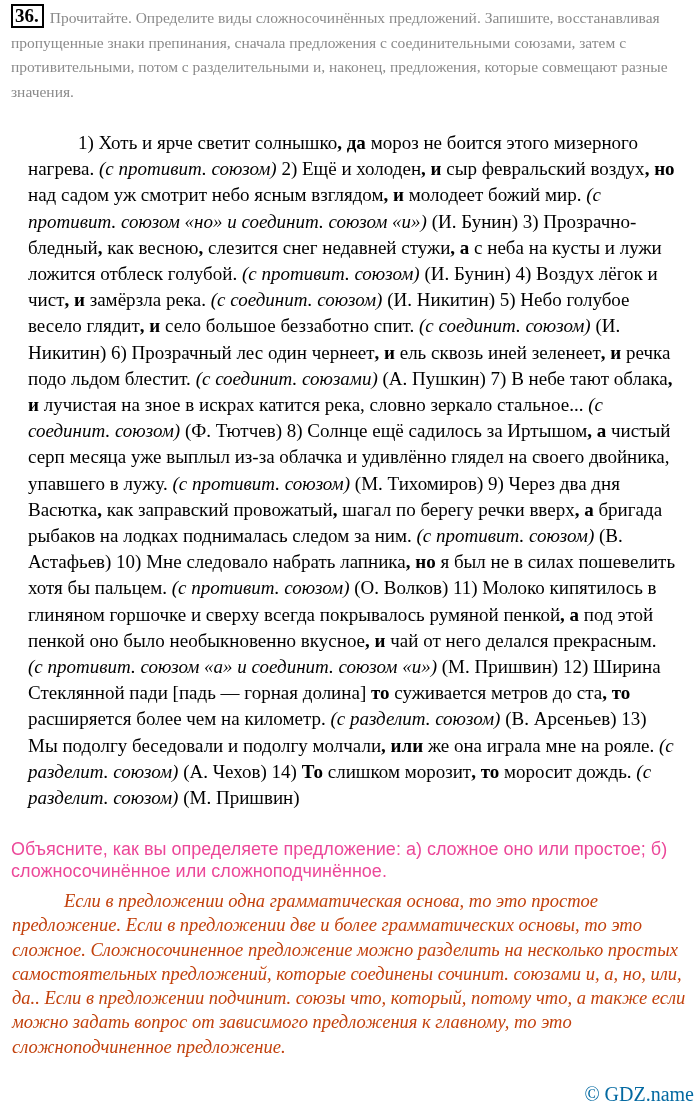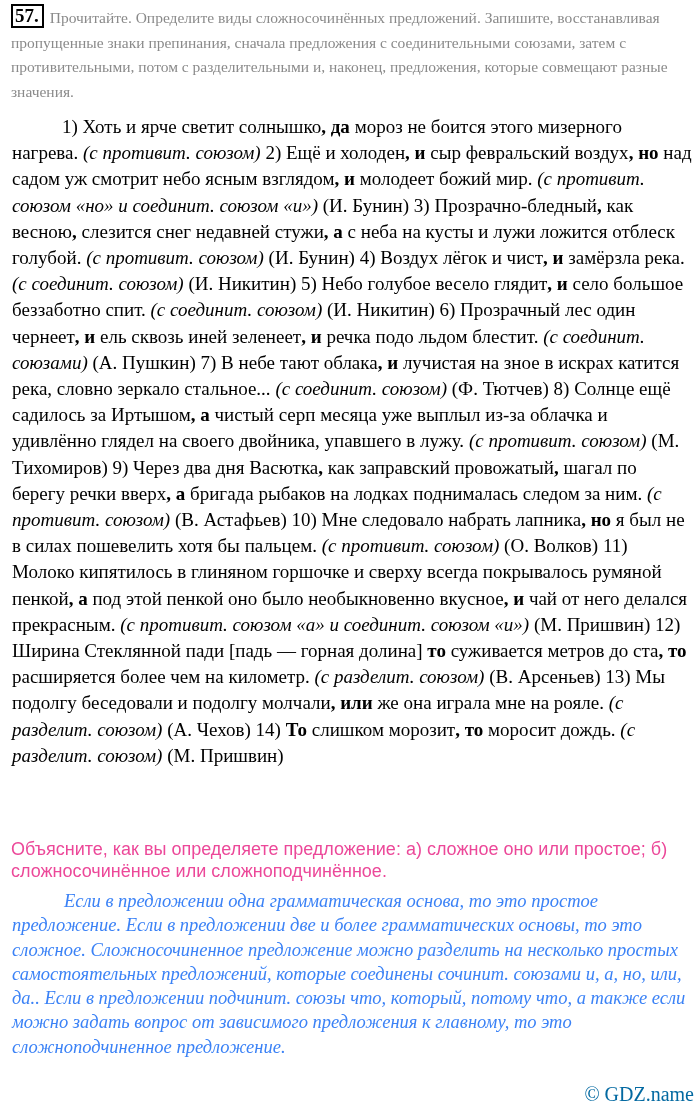--- a/index.html
+++ b/index.html
@@ -12,43 +12,43 @@
   .num-box {
     display: inline-block; border: 2px solid #000; color: #000;
     font-weight: bold; font-size: 19px; line-height: 20px; padding: 0 3px 0 2px;
     margin-right: 6px; vertical-align: 1px;
   }
   .answer {
     position: absolute; left: 12px; top: 114px; width: 680px;
     font-family: "Liberation Serif", serif; font-size: 19px; line-height: 26.2px;
     color: #000;
   }
-  .answer .first { text-indent: 50px; margin: 0; }
+  .answer .first { text-indent: 50px; margin: 16px; }
   .answer b { font-weight: bold; }
   .answer i { font-style: italic; }
   .question {
     position: absolute; left: 11px; top: 838px; width: 680px;
     font-family: "Liberation Sans", sans-serif; font-size: 18px; line-height: 22px;
     color: #ec4899;
   }
   .explain {
     position: absolute; left: 12px; top: 889px; width: 680px;
     font-family: "Liberation Serif", serif; font-style: italic; font-size: 18.5px; line-height: 24.3px;
-    color: #3b82f6; text-indent: 52px;
+    color: #c2410c; text-indent: 52px;
   }
   .footer {
     position: absolute; right: 6px; top: 1083px;
     font-family: "Liberation Serif", serif; font-size: 20px; color: #0369a1;
   }
 </style>
 </head>
 <body>
 
 <div class="task">
-  <span class="num-box">57.</span><span>Прочитайте. Определите виды сложносочинённых предложений. Запишите, восстанавливая пропущенные знаки препинания, сначала предложения с соединительными союзами, затем с противительными, потом с разделительными и, наконец, предложения, которые совмещают разные значения.</span>
+  <span class="num-box">36.</span><span>Прочитайте. Определите виды сложносочинённых предложений. Запишите, восстанавливая пропущенные знаки препинания, сначала предложения с соединительными союзами, затем с противительными, потом с разделительными и, наконец, предложения, которые совмещают разные значения.</span>
 </div>
 
 <div class="answer">
   <p class="first" id="answer-para"><span>1) Хоть и ярче светит солнышко</span><b>, да</b><span> мороз не боится этого мизерного нагрева. </span><i>(с противит. союзом)</i><span> 2) Ещё и холоден</span><b>, и</b><span> сыр февральский воздух</span><b>, но</b><span> над садом уж смотрит небо ясным взглядом</span><b>, и</b><span> молодеет божий мир. </span><i>(с противит. союзом «но» и соединит. союзом «и»)</i><span> (И. Бунин) 3) Прозрачно-бледный</span><b>,</b><span> как весною</span><b>,</b><span> слезится снег недавней стужи</span><b>, а</b><span> с неба на кусты и лужи ложится отблеск голубой. </span><i>(с противит. союзом)</i><span> (И. Бунин) 4) Воздух лёгок и чист</span><b>, и</b><span> замёрзла река. </span><i>(с соединит. союзом)</i><span>  (И. Никитин) 5) Небо голубое весело глядит</span><b>, и</b><span> село большое беззаботно спит. </span><i>(с соединит. союзом)</i><span> (И. Никитин) 6) Прозрачный лес один чернеет</span><b>, и</b><span> ель сквозь иней зеленеет</span><b>, и</b><span> речка подо льдом блестит. </span><i>(с соединит. союзами)</i><span> (А. Пушкин) 7) В небе тают облака</span><b>, и</b><span> лучистая на зное в искрах катится река, словно зеркало стальное... </span><i>(с соединит. союзом)</i><span> (Ф. Тютчев) 8) Солнце ещё садилось за Иртышом</span><b>, а</b><span> чистый серп месяца уже выплыл из-за облачка и удивлённо глядел на своего двойника, упавшего в лужу. </span><i>(с противит. союзом)</i><span> (М. Тихомиров) 9) Через два дня Васютка</span><b>,</b><span> как заправский провожатый</span><b>,</b><span> шагал по берегу речки вверх</span><b>, а</b><span> бригада рыбаков на лодках поднималась следом за ним. </span><i>(с противит. союзом)</i><span> (В. Астафьев) 10) Мне следовало набрать лапника</span><b>, но</b><span> я был не в силах пошевелить хотя бы пальцем. </span><i>(с противит. союзом)</i><span> (О. Волков) 11) Молоко кипятилось в глиняном горшочке и сверху всегда покрывалось румяной пенкой</span><b>, а</b><span> под этой пенкой оно было необыкновенно вкусное</span><b>, и</b><span> чай от него делался прекрасным. </span><i>(с противит. союзом «а» и соединит. союзом «и»)</i><span> (М. Пришвин) 12) Ширина Стеклянной пади [падь — горная долина] </span><b>то</b><span> суживается метров до ста</span><b>, то</b><span> расширяется более чем на километр. </span><i>(с разделит. союзом)</i><span> (В. Арсеньев) 13) Мы подолгу беседовали и подолгу молчали</span><b>, или</b><span> же она играла мне на рояле. </span><i>(с разделит. союзом)</i><span> (А. Чехов) 14) </span><b>То</b><span> слишком морозит</span><b>, то</b><span> моросит дождь. </span><i>(с разделит. союзом)</i><span> (М. Пришвин)</span></p>
 </div>
 
 <div class="question">Объясните, как вы определяете предложение: а) сложное оно или простое; б) сложносочинённое или сложноподчинённое.</div>
 
 <div class="explain">Если в предложении одна грамматическая основа, то это простое предложение. Если в предложении две и более грамматических основы, то это сложное. Сложносочиненное предложение можно разделить на несколько простых самостоятельных предложений, которые соединены сочинит. союзами и, а, но, или, да.. Если в предложении подчинит. союзы что, который, потому что, а также если можно задать вопрос от зависимого предложения к главному, то это сложноподчиненное предложение.</div>
 

